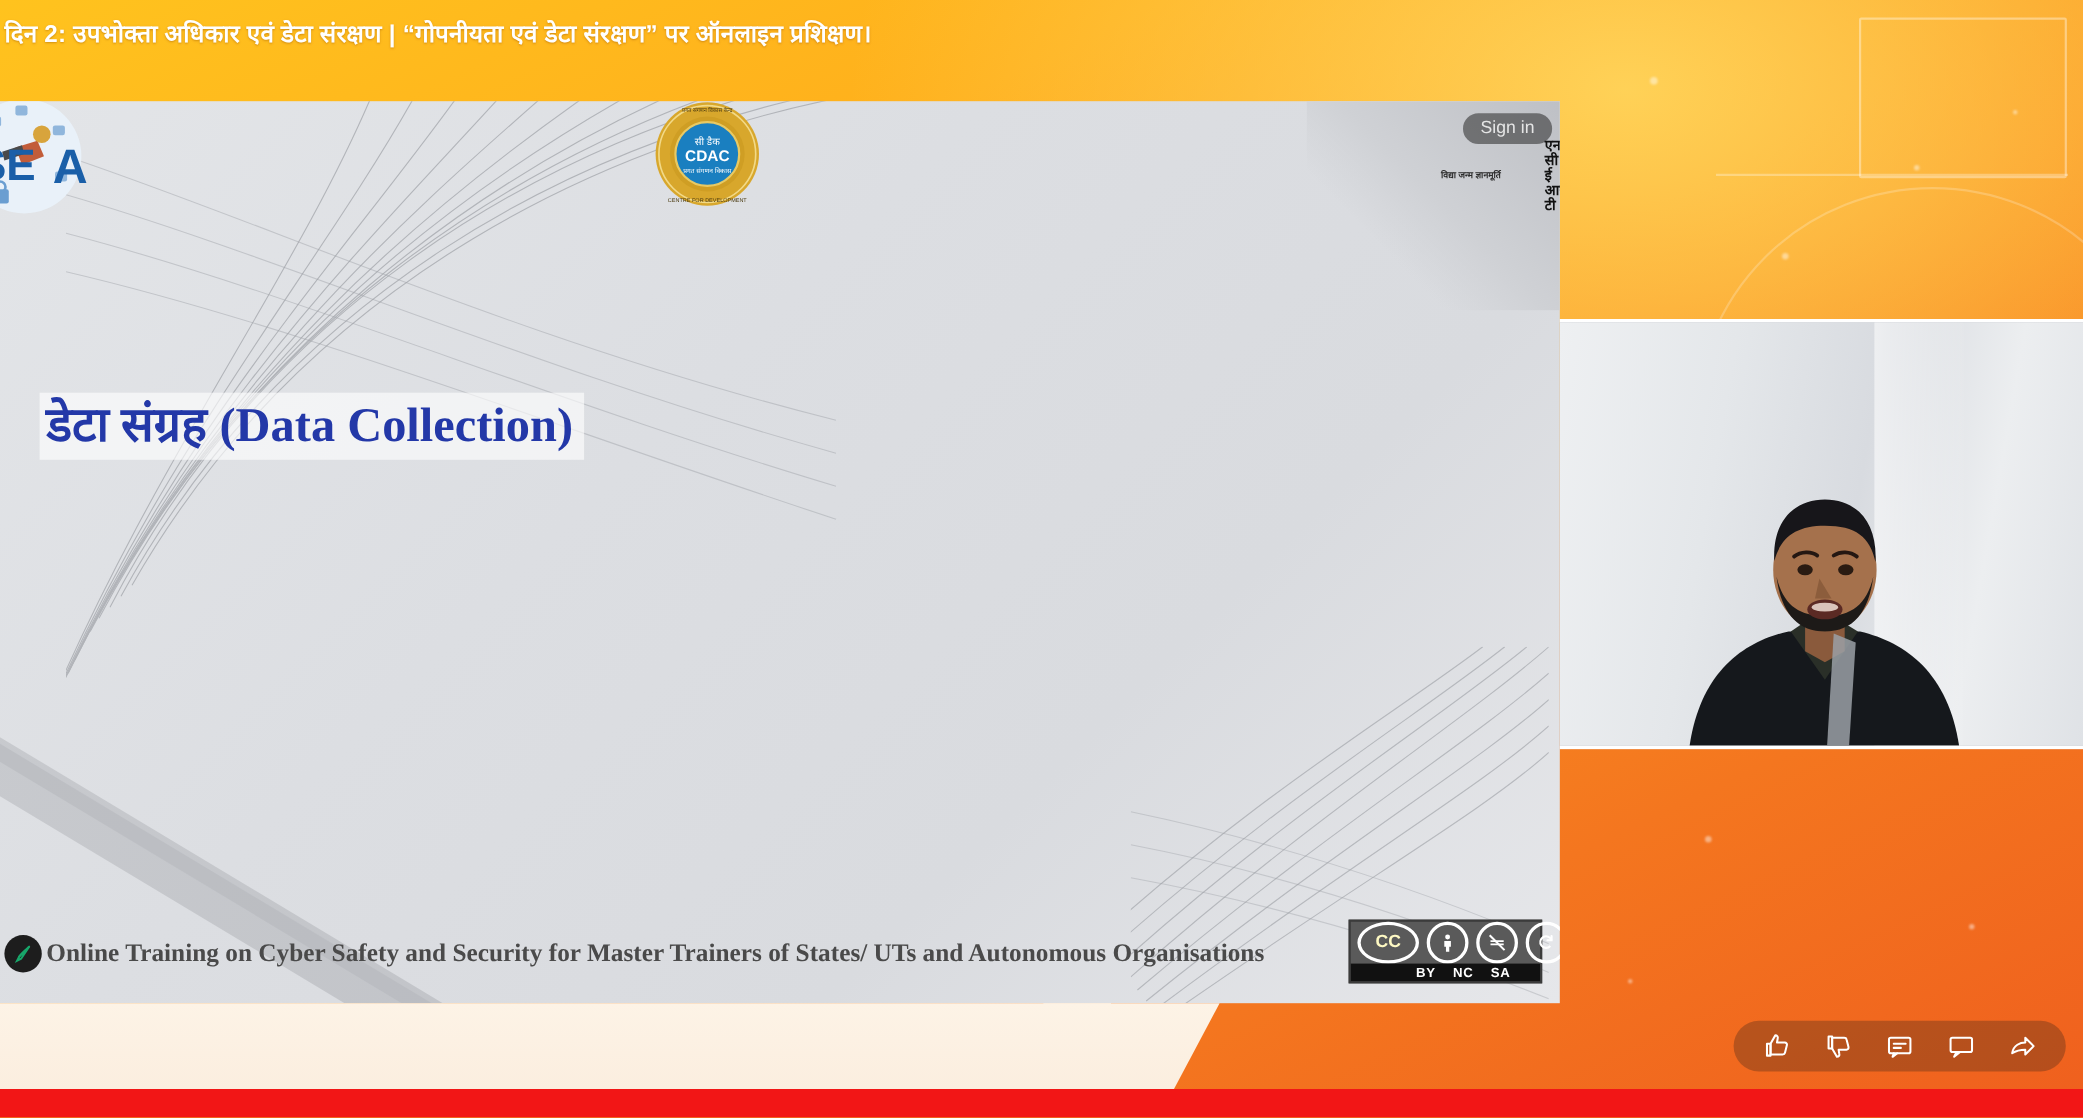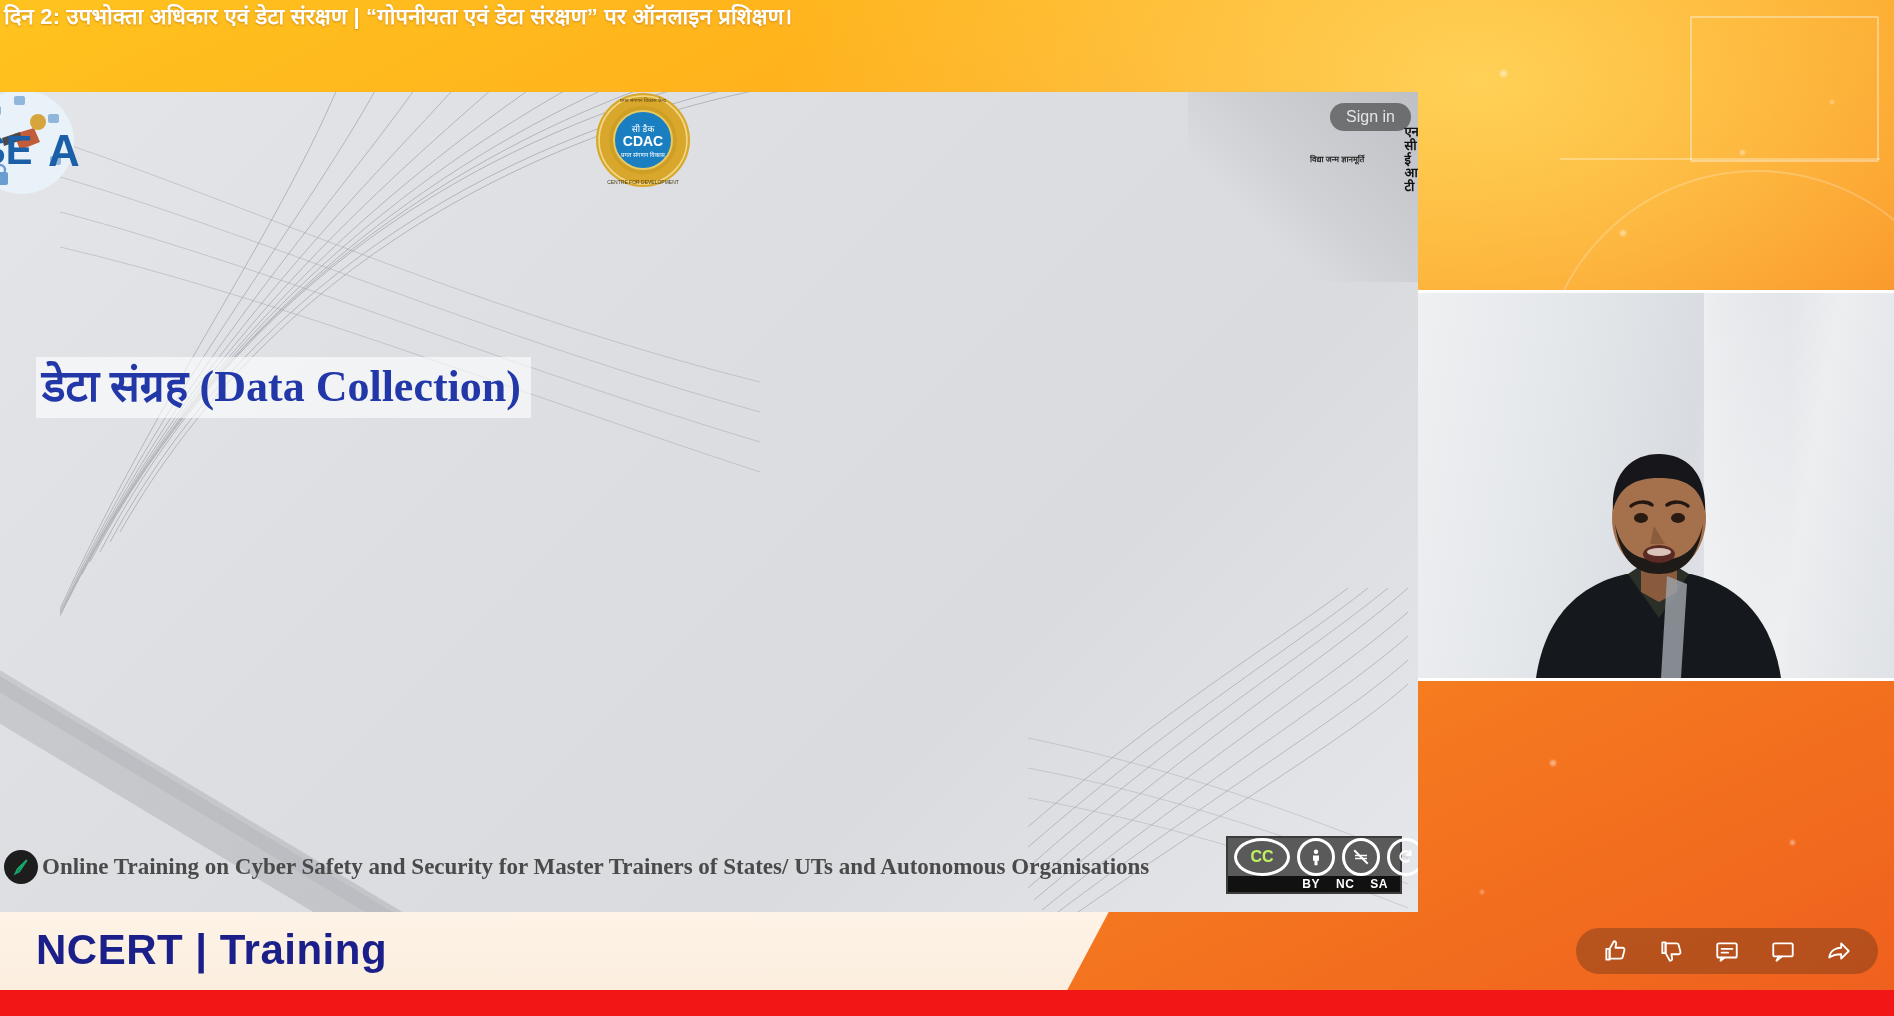--- a/index.html
+++ b/index.html
@@ -28,21 +28,21 @@
     clip-path:polygon(0 0,100% 0,100% 46%,0 46%);
   }
   .deco-line{
     position:absolute;left:1560px;top:158px;width:320px;height:0;
     border-top:2px solid rgba(255,255,255,.30);
   }
 
   
   .topbar{
     position:absolute;left:0;top:0;width:1644px;height:44px;
-    display:flex;align-items:flex-start;
+    display:flex;align-items:flex-end;
     background:linear-gradient(90deg,#f8a41c 0%,#fcb a 0%,#ffc425 18%,#ffcc33 40%,#ffc020 62%,#f9a61e 100%);
     z-index:6;
   }
   .topbar-text{
     font-size:22px;font-weight:700;color:#ffffff;white-space:nowrap;
     padding-left:4px;letter-spacing:.2px;
     text-shadow:0 1px 2px rgba(150,80,0,.45);
   }
 
   
@@ -124,24 +124,24 @@
     font-family:"Liberation Serif", serif;font-weight:700;font-size:23px;
     color:#4a4a4a;white-space:nowrap;
   }
   .cc-badge{
     position:absolute;right:16px;bottom:18px;
     width:172px;height:54px;background:#5a5a5a;border:2px solid #3b3b3b;
     display:flex;flex-direction:column;
   }
   .cc-top{flex:1;display:flex;align-items:center;gap:7px;padding:0 6px;}
   .cc-bottom{height:17px;background:#111;display:flex;align-items:center;
-    justify-content:flex-end;gap:16px;padding-right:12px;}
+    justify-content:flex-end;gap:16px;padding-right:27px;}
   .cc-bottom span{color:#fff;font-size:12px;font-weight:800;letter-spacing:.5px;}
   .cc-circ{width:32px;height:32px;border-radius:50%;border:3px solid #fff;
-    display:flex;align-items:center;justify-content:center;color:#bef264;
+    display:flex;align-items:center;justify-content:center;color:#fef9c3;
     font-size:15px;font-weight:800;flex:none;background:transparent;}
   .cc-first{width:50px;border-radius:50%;font-size:16px;}
 
   
   .cam{
     position:absolute;left:1418px;top:290px;width:476px;height:385px;
     background:#c9ccd1;overflow:hidden;z-index:5;
     border-top:3px solid #ffffff;border-bottom:3px solid #ffffff;
   }
   .cam-bg{position:absolute;inset:0;
@@ -367,21 +367,20 @@
     <path d="M140,128 C146,123 156,123 161,127" stroke="#241712" stroke-width="3.5" fill="none" stroke-linecap="round"></path>
     <path d="M176,127 C182,123 191,123 197,128" stroke="#241712" stroke-width="3.5" fill="none" stroke-linecap="round"></path>
     <path d="M163,148 L159,166 L174,166 Z" fill="#8c5d3c"></path>
     <ellipse cx="168" cy="176" rx="16" ry="9" fill="#5b2a24"></ellipse>
     <ellipse cx="168" cy="174" rx="12" ry="4" fill="#d9c3ba"></ellipse>
   </svg>
 </div>
 
 <div class="bottom-wrap">
   <div class="bottom-cream"></div>
-  <div class="bottom-title">NCERT | Training</div>
   <div class="bottom-red"></div>
 </div>
 
 <div class="reactions">
   <span>
     <svg viewBox="0 0 24 24" fill="none" stroke="#ffffff" stroke-width="1.7" stroke-linejoin="round">
       <path d="M7 10v10H4V10z"></path>
       <path d="M7 10l4-7c1.6 0 2.4 1.1 2 2.6L12.4 9H19c1.2 0 2 1 1.7 2.2l-1.6 6.4c-.2 1-1 1.4-2 1.4H7z"></path>
     </svg>
   </span>

